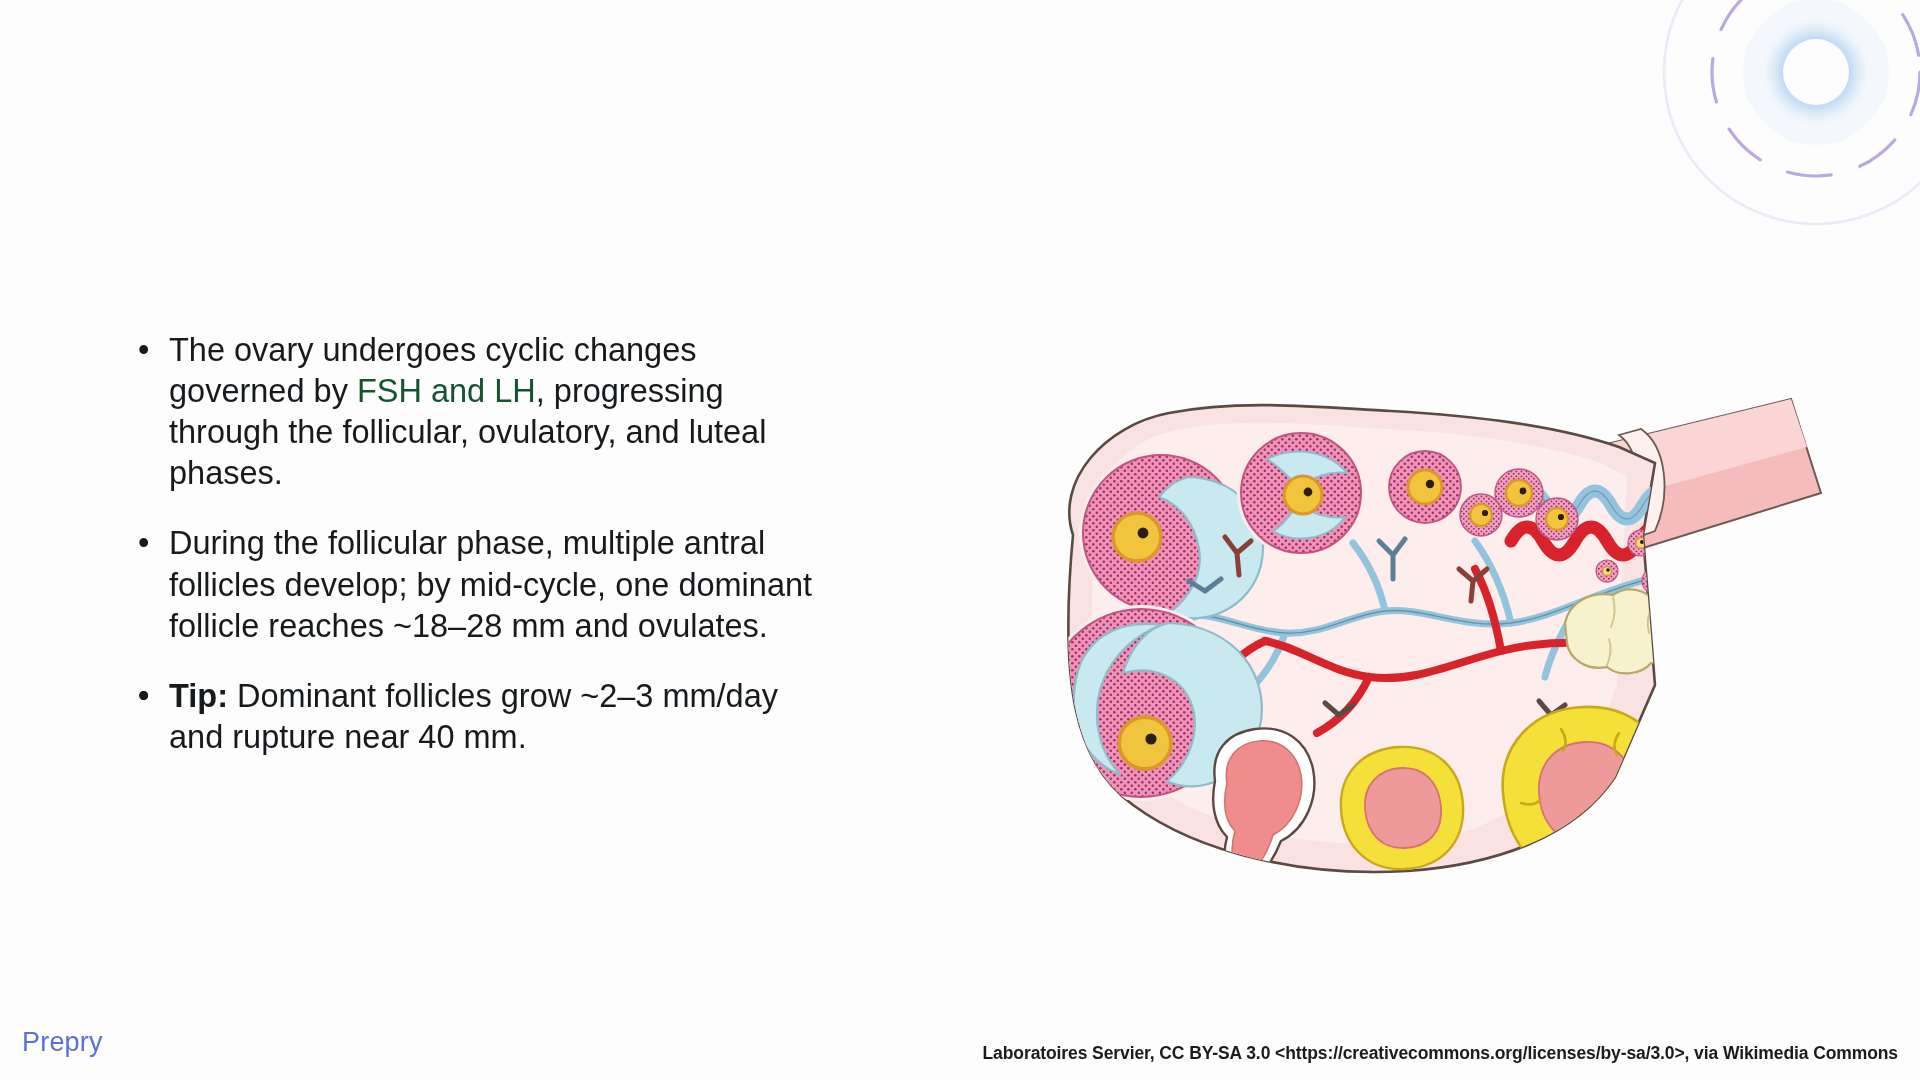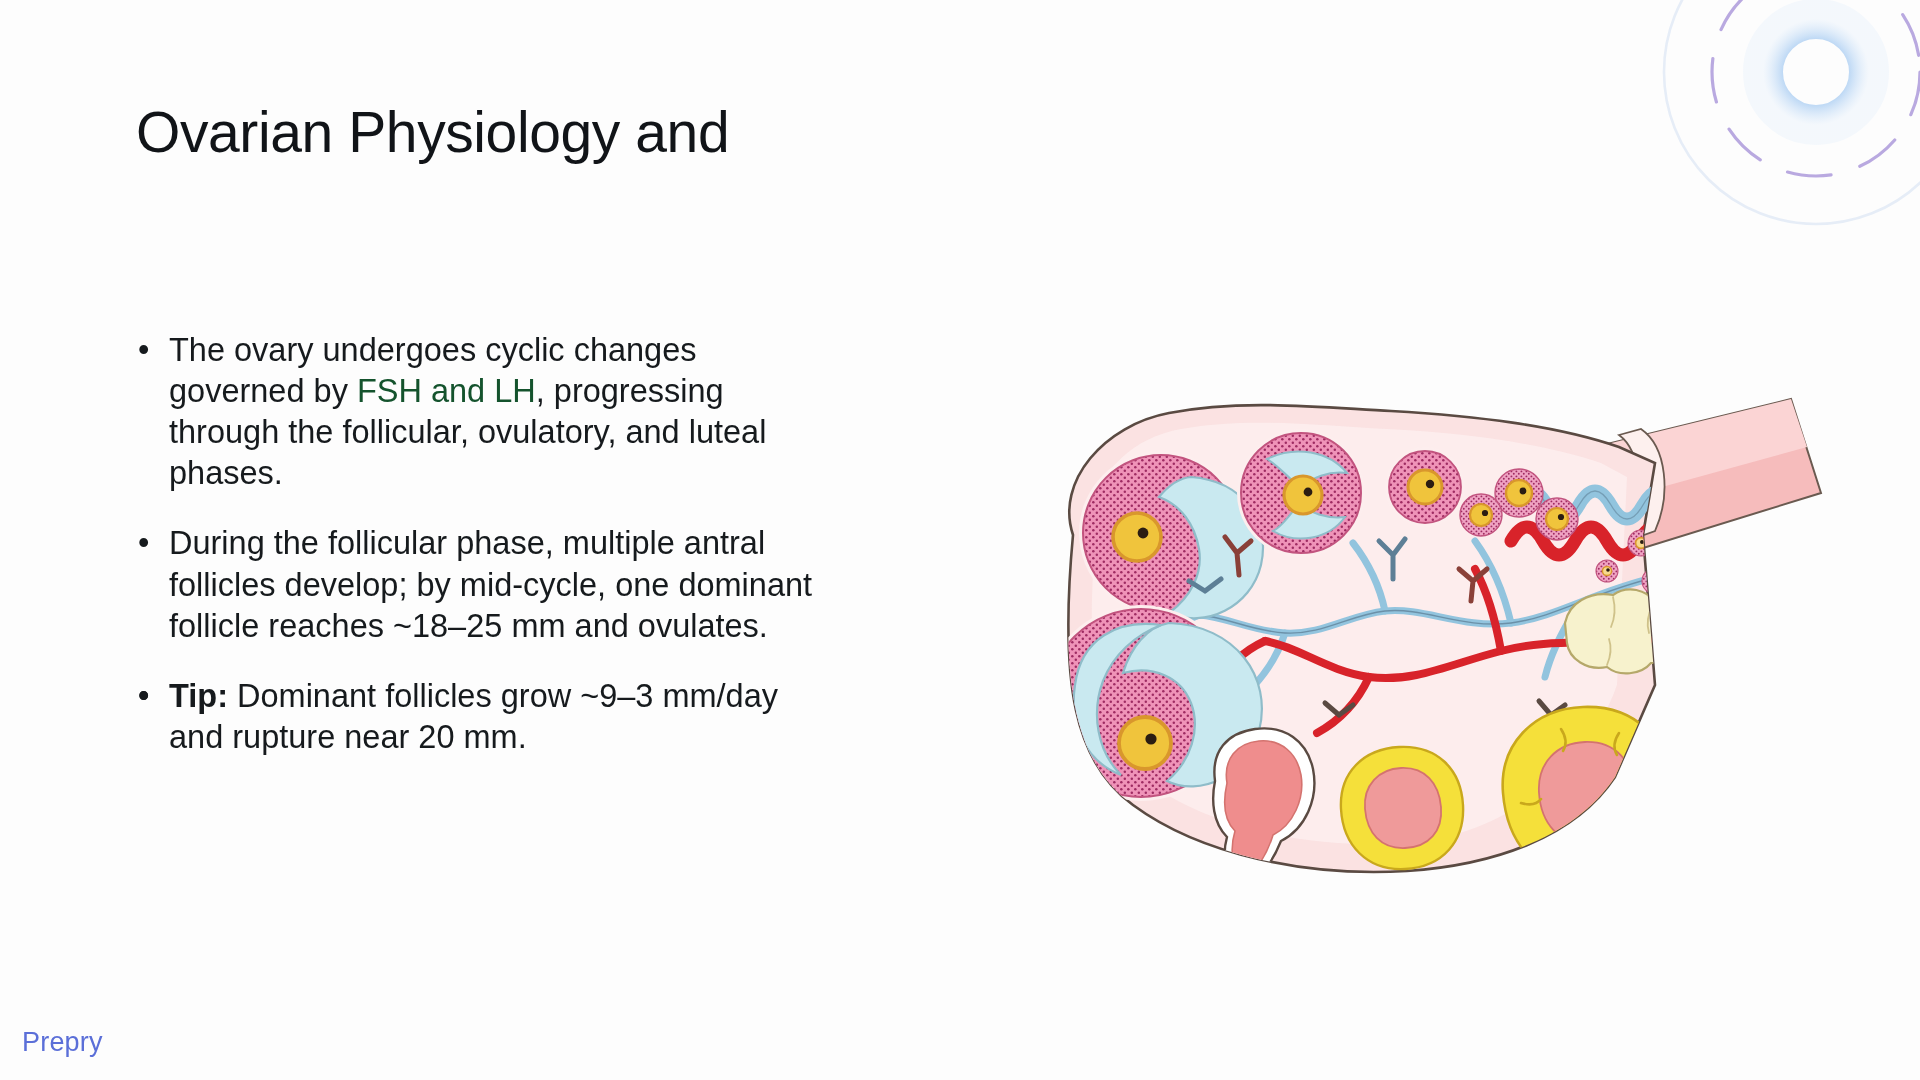--- a/index.html
+++ b/index.html
@@ -106,42 +106,41 @@
       <circle cx="62" cy="48" r="5.4" fill="#5b9bf0"></circle>
       <circle cx="306" cy="232" r="5.4" fill="#5b9bf0"></circle>
 
       <circle cx="190" cy="130" r="104" fill="none" stroke="#b9a9e0" stroke-width="3.2" stroke-linecap="round" stroke-dasharray="44 30"></circle>
 
       <circle cx="190" cy="130" r="53" fill="none" stroke="url(#ringGrad)" stroke-width="40"></circle>
     </svg>
   </div>
 
   <h1 id="title">
-    <span class="tline">Ovarian Physiology and</span>
   </h1>
 
   <div id="bullets">
 
     <div class="bullet">
       <span class="dot">•</span>
       <span><span>The ovary undergoes cyclic changes governed by </span><span class="hl">FSH and LH</span><span>, progressing through the follicular, ovulatory, and luteal phases.</span></span>
     </div>
 
     <div class="bullet">
       <span class="dot">•</span>
-      <span>During the follicular phase, multiple antral follicles develop; by mid-cycle, one dominant follicle reaches ~18–25 mm and ovulates.</span>
+      <span>During the follicular phase, multiple antral follicles develop; by mid-cycle, one dominant follicle reaches ~18–28 mm and ovulates.</span>
     </div>
 
     <div class="bullet">
       <span class="dot">•</span>
     </div>
 
     <div class="bullet">
       <span class="dot">•</span>
-      <span><span class="lead">Tip:</span><span> Dominant follicles grow ~9–3 mm/day and rupture near 20 mm.</span></span>
+      <span><span class="lead">Tip:</span><span> Dominant follicles grow ~2–3 mm/day and rupture near 40 mm.</span></span>
     </div>
 
   </div>
 
   <div id="figure">
     <svg viewBox="0 0 880 545" xmlns="http://www.w3.org/2000/svg">
       <defs>
 
         <pattern id="stipple" width="7" height="7" patternUnits="userSpaceOnUse">
           <rect width="7" height="7" fill="#ef93b8"></rect>
@@ -340,14 +339,15 @@
             <path d="M698,220 q-8,14 -4,28"></path>
             <path d="M652,280 q6,-14 2,-26"></path>
           </g>
         </g>
 
       </g>
     </svg>
   </div>
 
   <div id="brand">Prepry</div>
+  <div id="credit">Laboratoires Servier, CC BY-SA 3.0 &lt;https://creativecommons.org/licenses/by-sa/3.0&gt;, via Wikimedia Commons</div>
 
 </div>
 
 </body></html>

